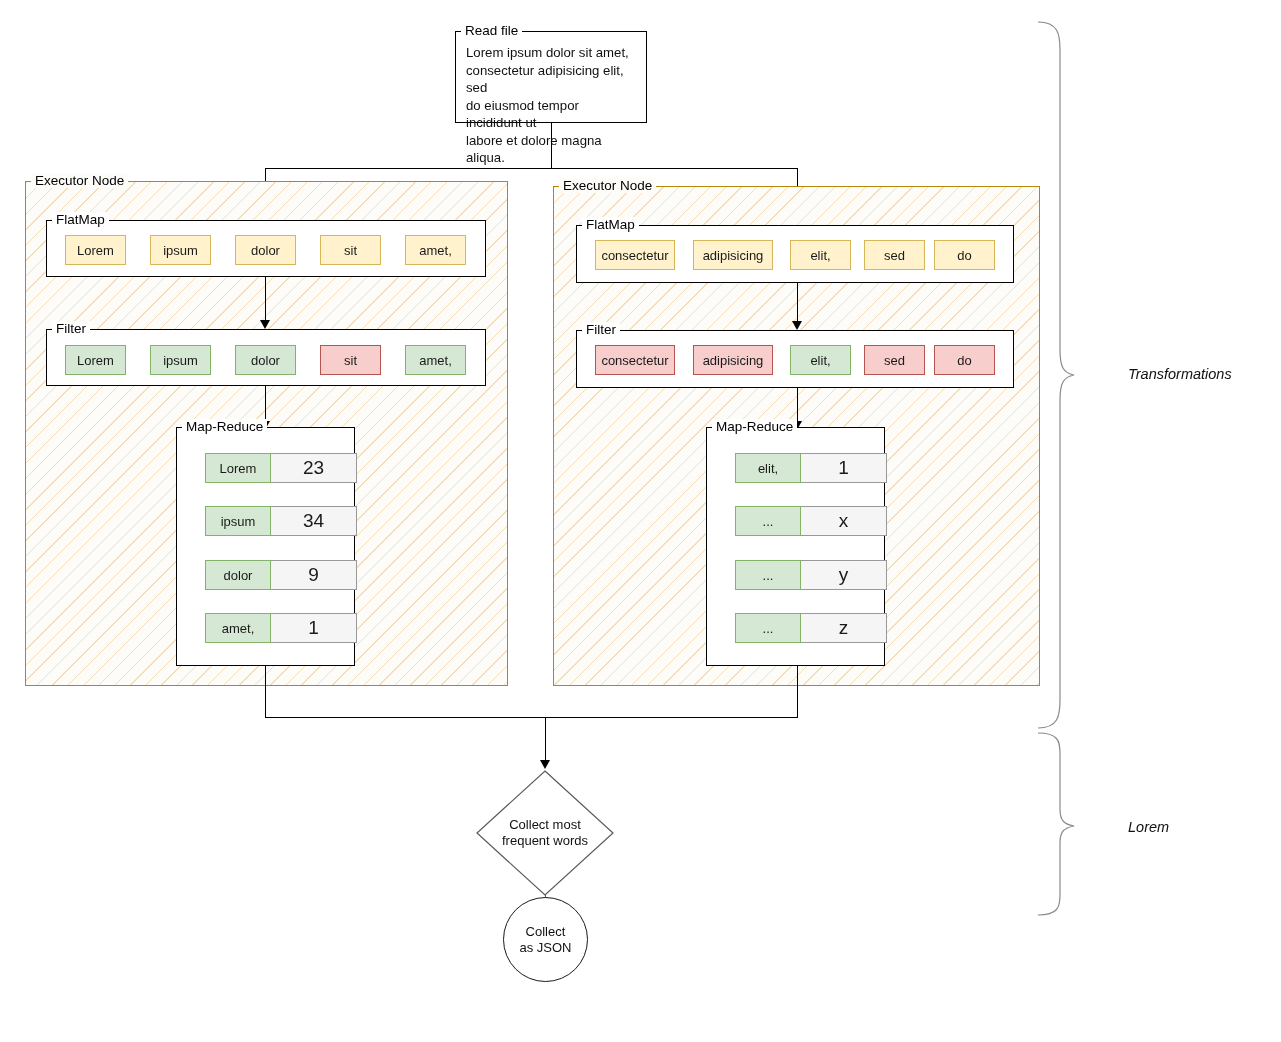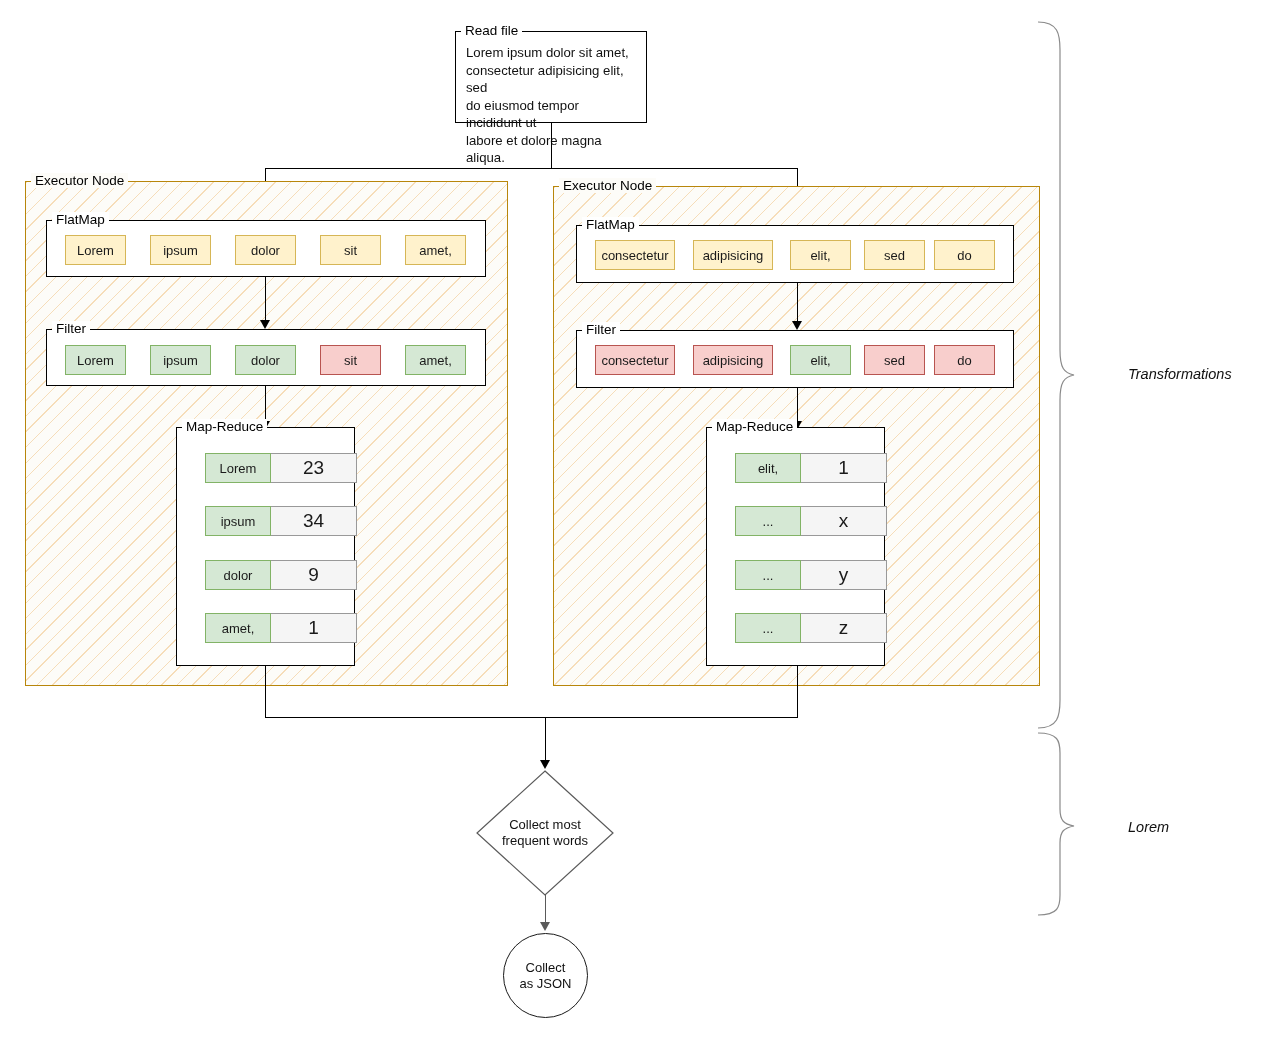--- a/index.html
+++ b/index.html
@@ -289,21 +289,21 @@
     <svg width="140" height="128" viewBox="0 0 140 128" aria-hidden="true">
       <polygon points="70,2 138,64 70,126 2,64" fill="#ffffff" stroke="#5a5a5a" stroke-width="1.2"></polygon>
     </svg>
     <div class="shape-text">Collect most
 frequent words</div>
   </div>
 
   <div class="ln-v thin" style="left:545px; top:895px; height:30px;"></div>
   <div class="arrowhead thin" style="left:540px; top:922px;"></div>
 
-  <div class="circle" style="left:503px; top:933px; width:85px; height:85px;">
+  <div class="circle" style="left:503px; top:897px; width:85px; height:85px;">
     <div class="shape-text">Collect
 as JSON</div>
   </div>
 
   <div class="brace" style="left:1036px; top:20px; width:40px; height:710px;">
     <svg width="40" height="710" viewBox="0 0 40 710" aria-hidden="true">
       <path d="M2,2 C22,2 24,14 24,30 L24,330 C24,348 28,353 38,355
                C28,357 24,362 24,380 L24,680 C24,696 22,708 2,708" fill="none" stroke="#8a8a8a" stroke-width="1.2"></path>
     </svg>
   </div>

